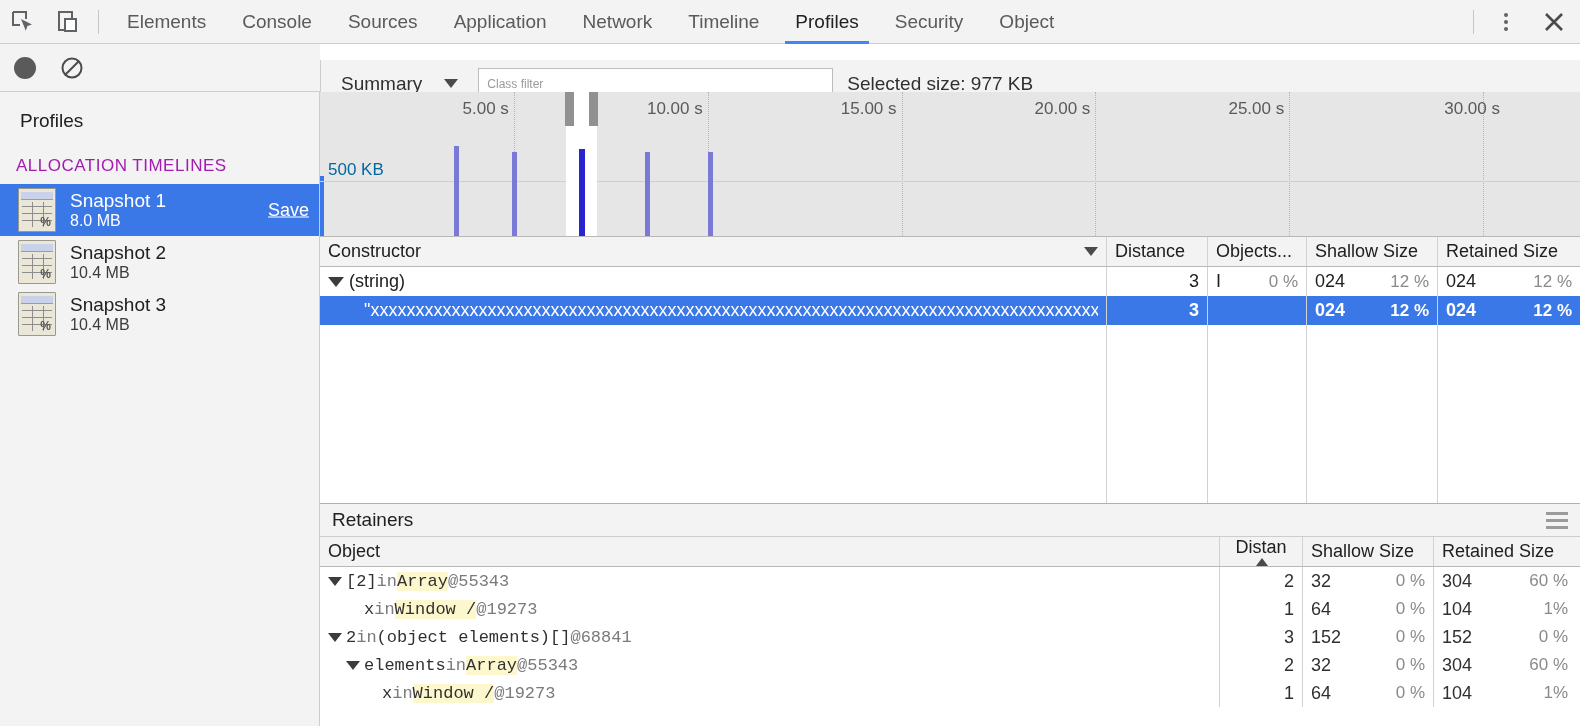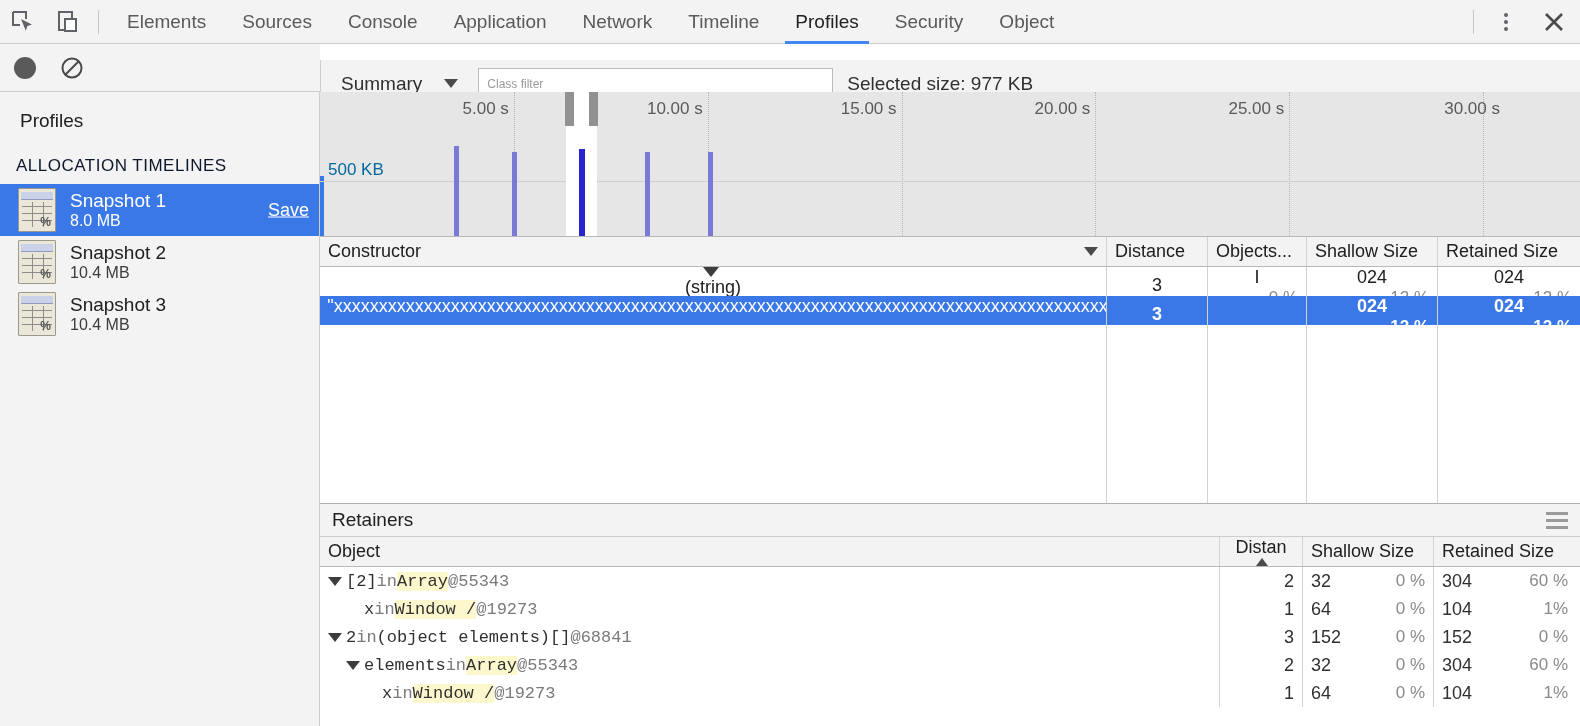--- a/index.html
+++ b/index.html
@@ -76,21 +76,21 @@
   .class-filter::placeholder { color: #9a9a9a; }
   .selsize { margin-left: 14px; font-size: 19px; color: #303030; white-space: nowrap; }
 
   
   .sidebar {
     position: absolute; left: 0; top: 92px; width: 320px; bottom: 0;
     background: #f3f3f3; border-right: 1px solid #cdcdcd; overflow: hidden;
   }
   .sb-title { font-size: 19px; color: #202020; padding: 18px 0 0 20px; }
   .sb-section {
-    font-size: 17px; color: #0f172a; letter-spacing: .5px;
+    font-size: 17px; color: #a21caf; letter-spacing: .5px;
     padding: 24px 0 8px 16px; text-transform: uppercase;
   }
   .snap {
     display: flex; align-items: center; height: 52px; padding-left: 18px;
     gap: 14px; position: relative;
   }
   .snap.selected { background: #3b78e7; }
   .snap-icon {
     width: 38px; height: 44px; flex: 0 0 38px; position: relative;
     background: #ebe7d8; border: 1px solid #9a9a8c; border-radius: 1px;
@@ -161,21 +161,21 @@
   }
   .gh.sortup .sortcaret {
     margin-left: 2px; width: 0; height: 0;
     border-left: 6px solid transparent; border-right: 6px solid transparent;
     border-bottom: 8px solid #4a4a4a;
   }
   .grow { display: flex; height: 29px; font-size: 18px; color: #202020; align-items: stretch; }
   .grow.sel { background: #3b78e7; color: #fff; }
   .gc {
     display: flex; align-items: center; padding: 0 8px;
-    border-right: 1px solid #d2d2d2; overflow: hidden; white-space: nowrap; flex-direction: column;
+    border-right: 1px solid #d2d2d2; overflow: hidden; white-space: nowrap;
   }
   .gc.num { justify-content: flex-end; }
   .gc .pct { color: #8a8a8a; margin-left: auto; font-size: 17px; }
   .grow.sel .gc .pct { color: #fff; }
   .gc .val { font-size: 18px; }
   .tri {
     width: 0; height: 0; border-left: 8px solid transparent;
     border-right: 8px solid transparent; border-top: 10px solid #3c3c3c;
     margin-right: 5px; flex: 0 0 auto;
   }
@@ -234,24 +234,24 @@
         <rect x="3" y="3" width="13" height="18" fill="none" stroke="#5f6368" stroke-width="2"></rect>
         <rect x="9" y="10" width="11" height="12" fill="#fff" stroke="#5f6368" stroke-width="2"></rect>
       </svg>
     </div>
     <div class="tb-sep"></div>
     <div class="tabs">
       <div class="tab">
           <span>Elements</span>
         </div>
       <div class="tab">
+          <span>Console</span>
+        </div>
+      <div class="tab">
           <span>Sources</span>
-        </div>
-      <div class="tab">
-          <span>Console</span>
         </div>
       <div class="tab">
           <span>Application</span>
         </div>
       <div class="tab">
           <span>Network</span>
         </div>
       <div class="tab">
           <span>Timeline</span>
         </div>

